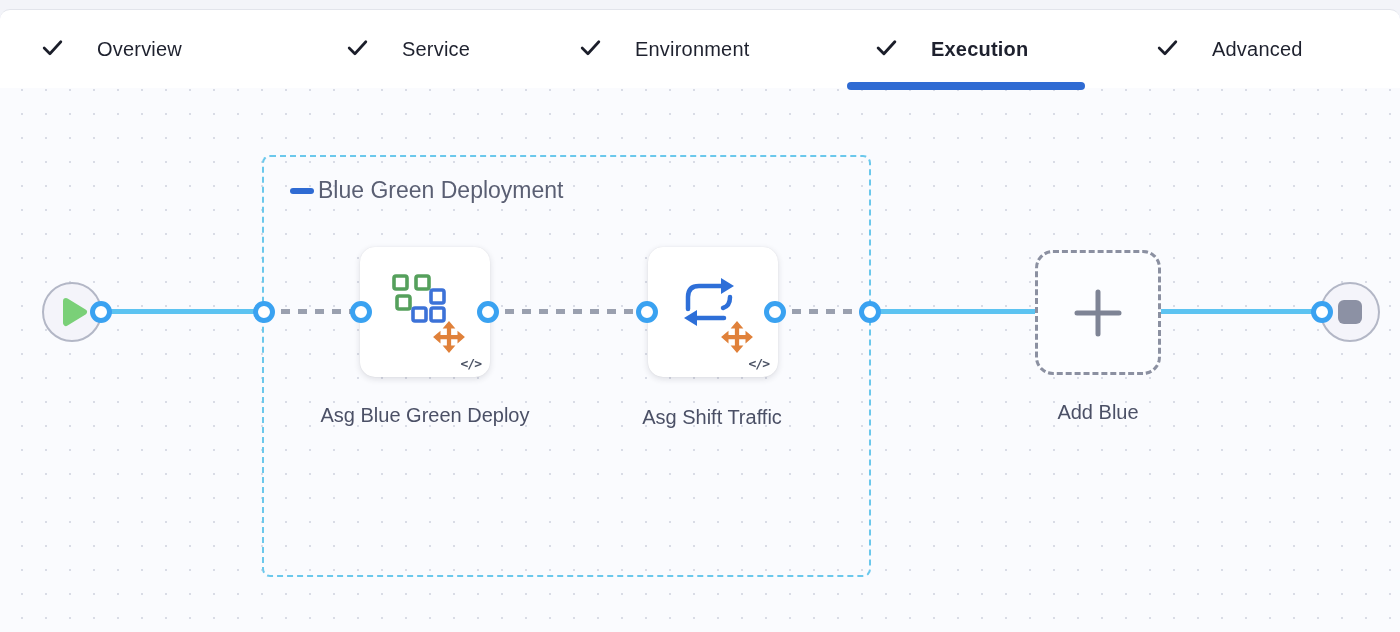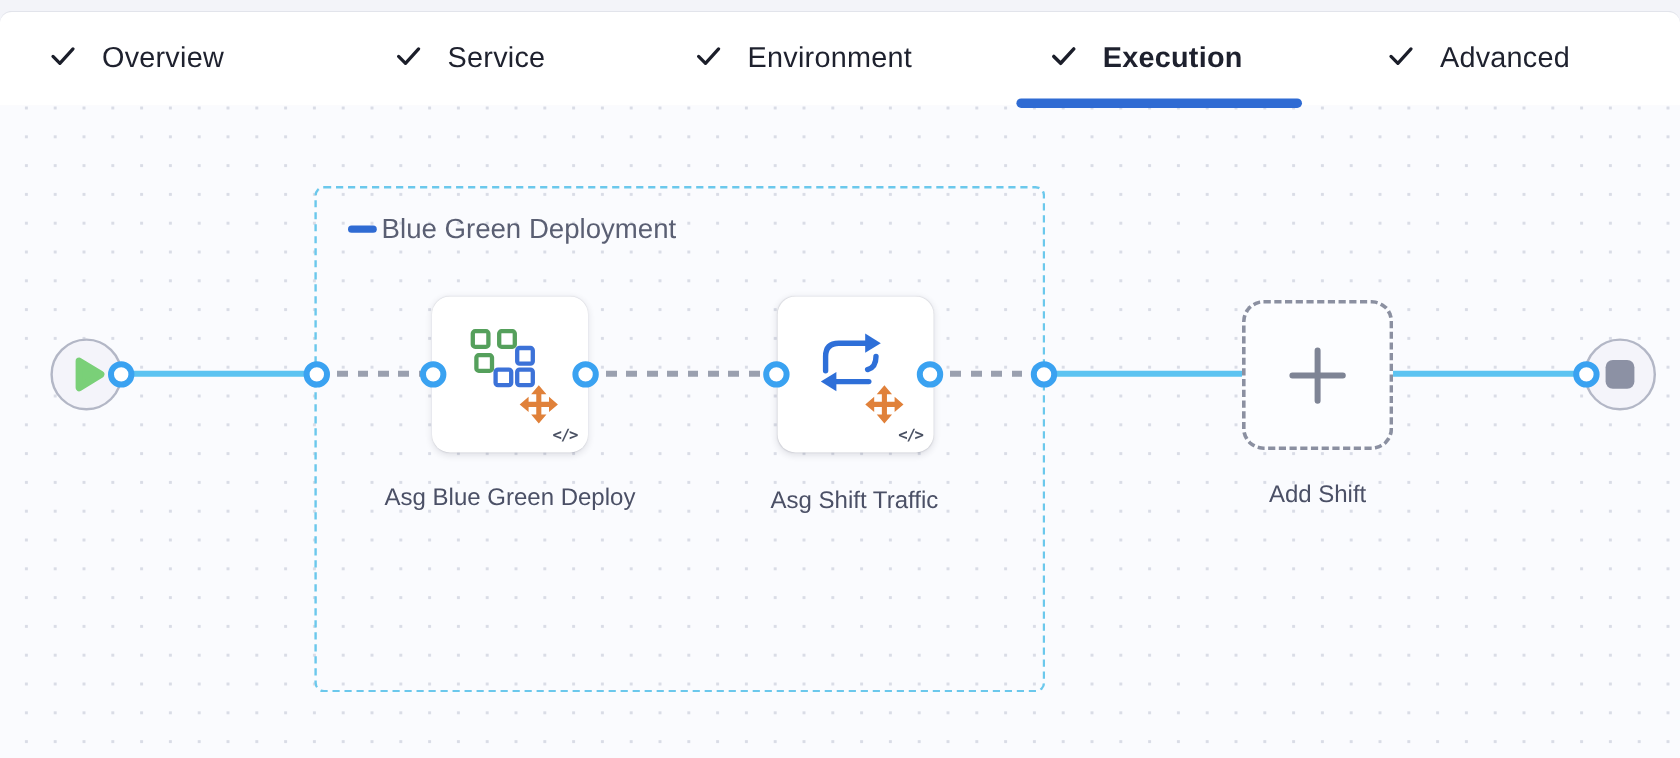--- a/index.html
+++ b/index.html
@@ -12,21 +12,21 @@
   
   .tabbar {
     position:absolute; top:9px; left:0; right:0; height:79px;
     background:#ffffff; border-top:1px solid #e2e4eb;
     border-radius:10px 10px 0 0; z-index:10;
   }
   .tab {
     position:absolute; top:0; height:100%;
     display:flex; align-items:center; gap:20px; cursor:pointer;
   }
-  .tab .label { font-size:24px; color:#1e212e; letter-spacing:.2px; }
+  .tab .label { font-size:20px; color:#1e212e; letter-spacing:.2px;margin-left:12px; }
   .tab.active .label { font-weight:700; }
   .tab-underline {
     position:absolute; bottom:-2px; left:847px; width:238px; height:8px;
     border-radius:5px; background:#2f6bd3; z-index:11;
   }
 
   
   .canvas {
     position:absolute; top:88px; left:0; right:0; bottom:0;
     background-color:#fafbfe;
@@ -106,21 +106,21 @@
 
     <div class="tab" style="left:40px">
       <span>
         <svg width="25" height="25" viewBox="0 0 24 24">
             <path d="M4 12.5 L9.5 18 L20 6.5" stroke="#1b1e2a" stroke-width="2.6" fill="none" stroke-linecap="round" stroke-linejoin="round"></path>
           </svg>
       </span>
       <span class="label">Overview</span>
     </div>
 
-    <div class="tab" style="left:328px">
+    <div class="tab" style="left:345px">
       <span>
         <svg width="25" height="25" viewBox="0 0 24 24">
             <path d="M4 12.5 L9.5 18 L20 6.5" stroke="#1b1e2a" stroke-width="2.6" fill="none" stroke-linecap="round" stroke-linejoin="round"></path>
           </svg>
       </span>
       <span class="label">Service</span>
     </div>
 
     <div class="tab" style="left:578px">
       <span>
@@ -229,16 +229,16 @@
     <div class="port" style="left:253px"></div>
     <div class="port" style="left:350px"></div>
     <div class="port" style="left:477px"></div>
     <div class="port" style="left:636px"></div>
     <div class="port" style="left:764px"></div>
     <div class="port" style="left:859px"></div>
     <div class="port" style="left:1311px"></div>
 
     <div class="node-label" style="left:315px; top:310px; width:220px">Asg Blue Green Deploy</div>
     <div class="node-label" style="left:592px; top:312px; width:240px">Asg Shift Traffic</div>
-    <div class="node-label" style="left:1028px;top:307px; width:140px">Add Shift</div>
+    <div class="node-label" style="left:1028px;top:307px; width:140px">Add Blue</div>
 
   </div>
 </div>
 
 </body></html>

